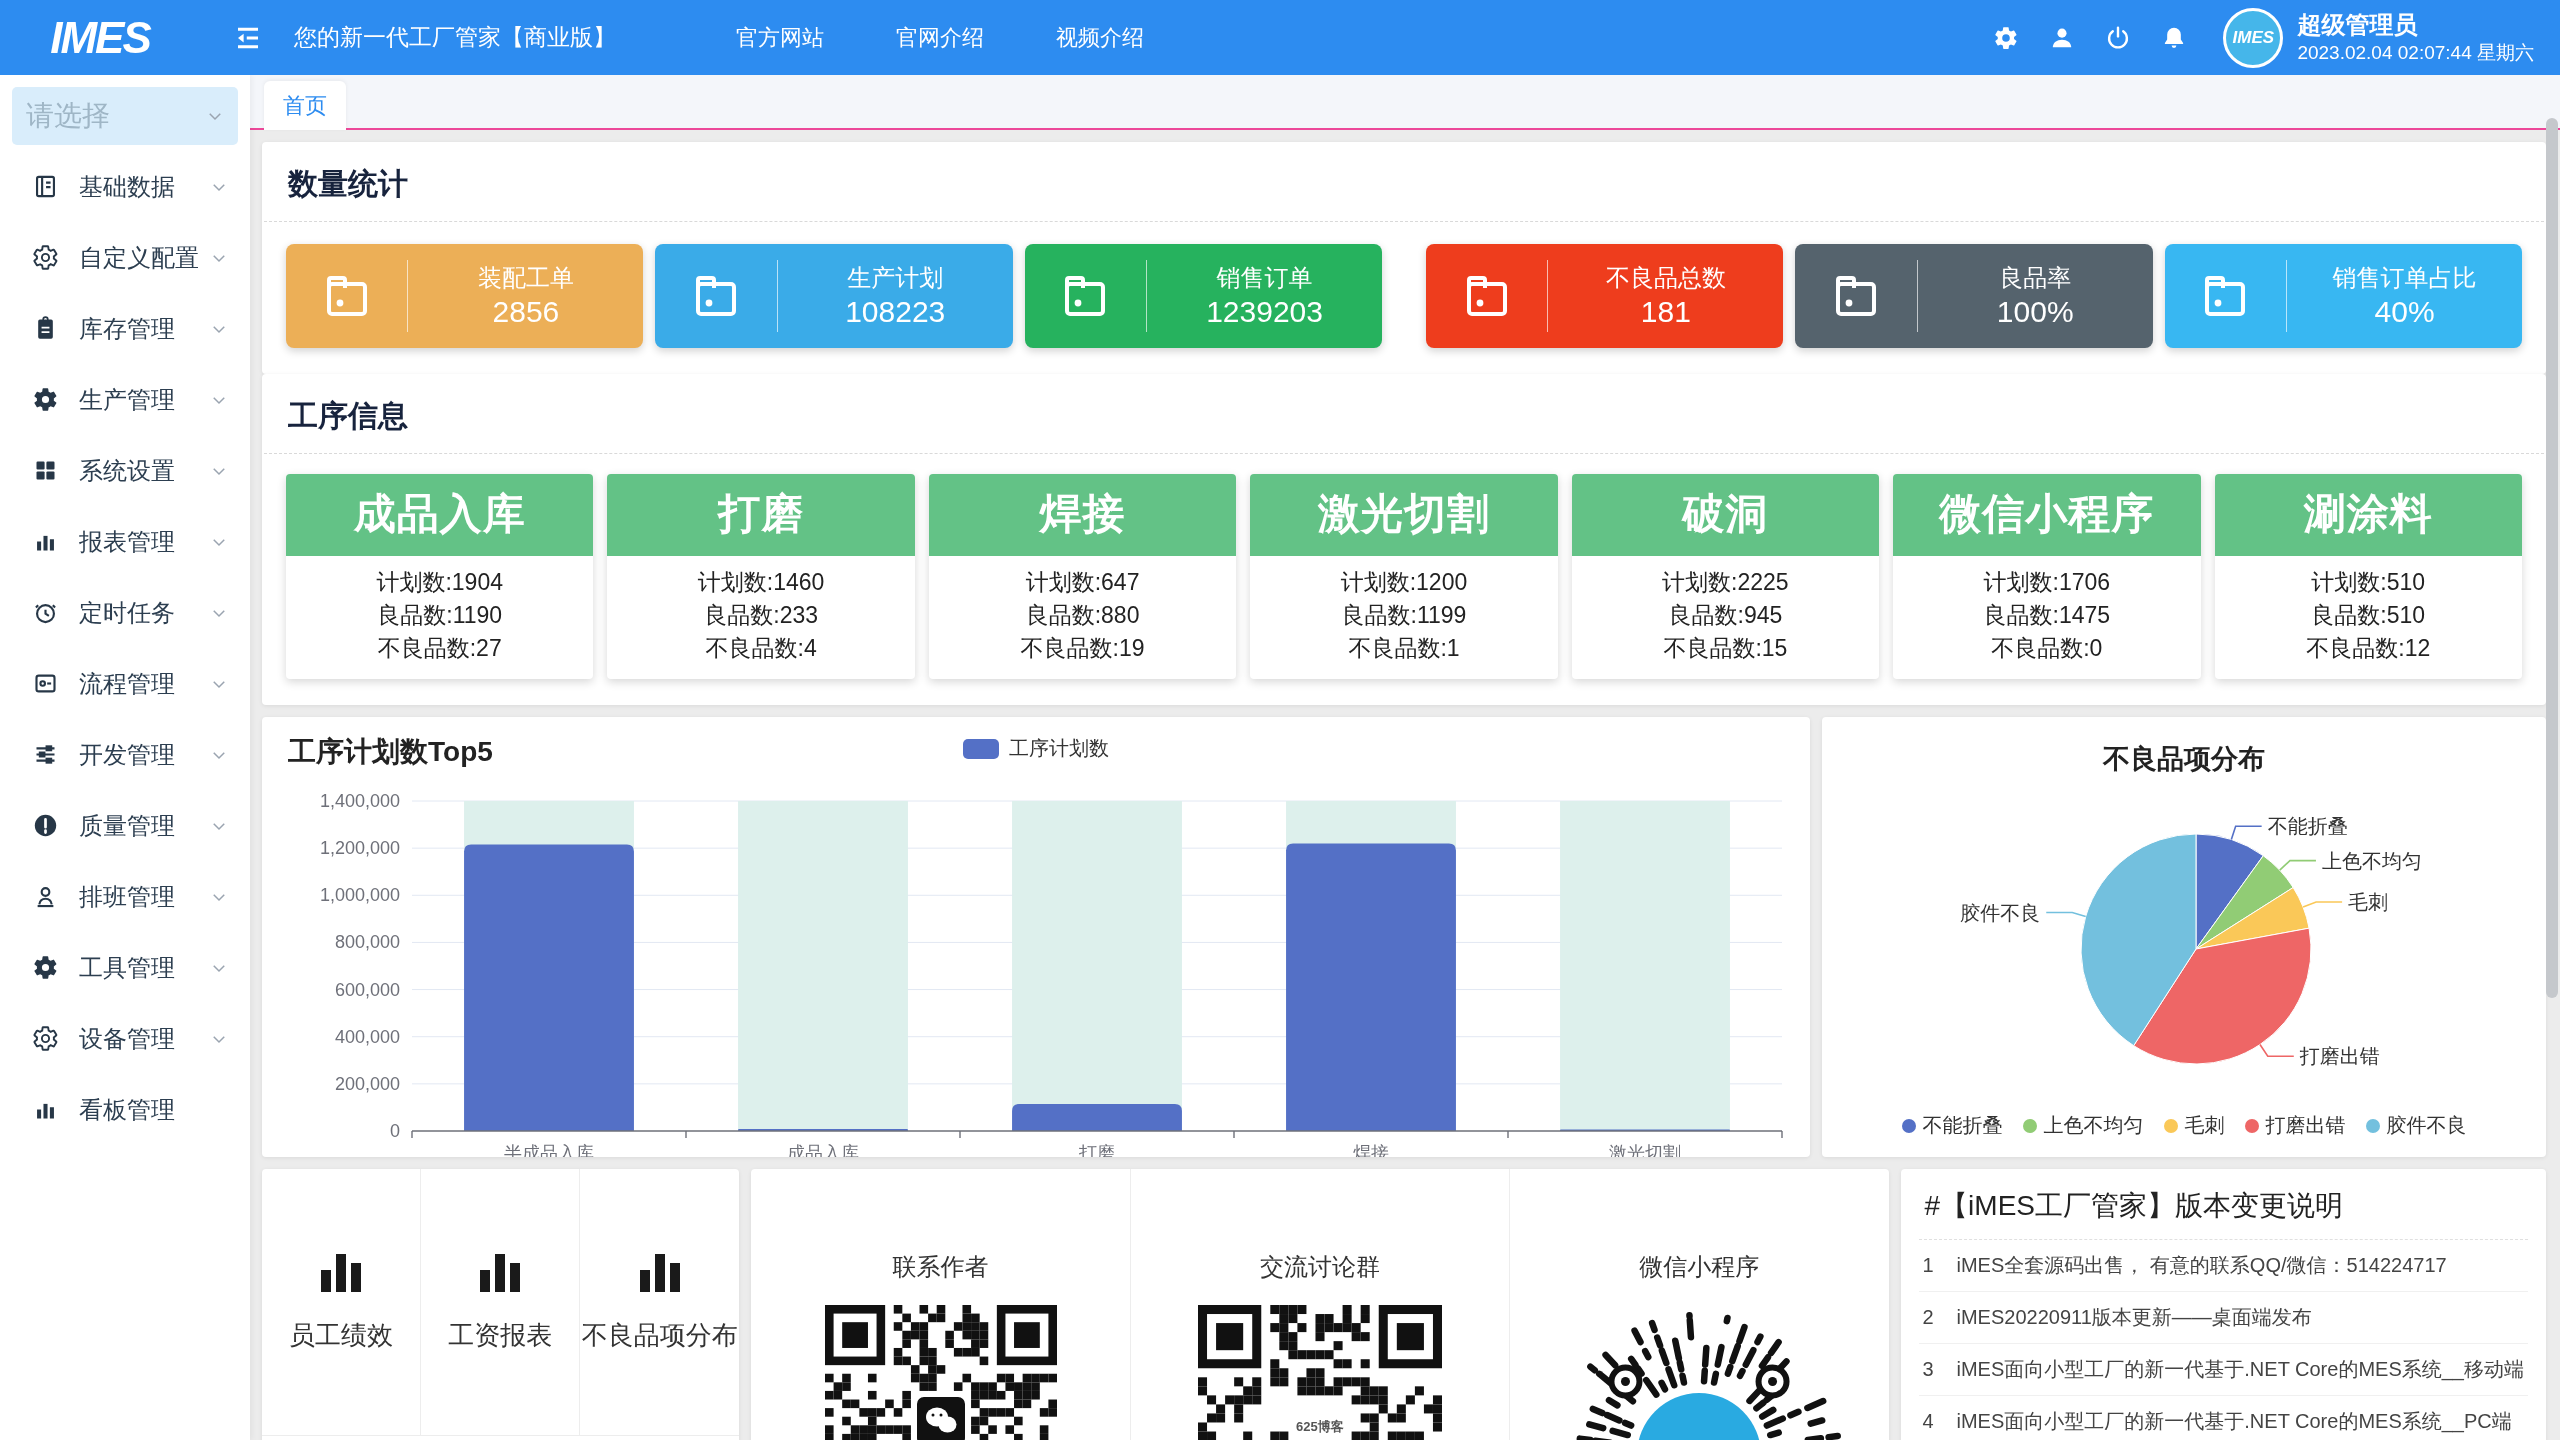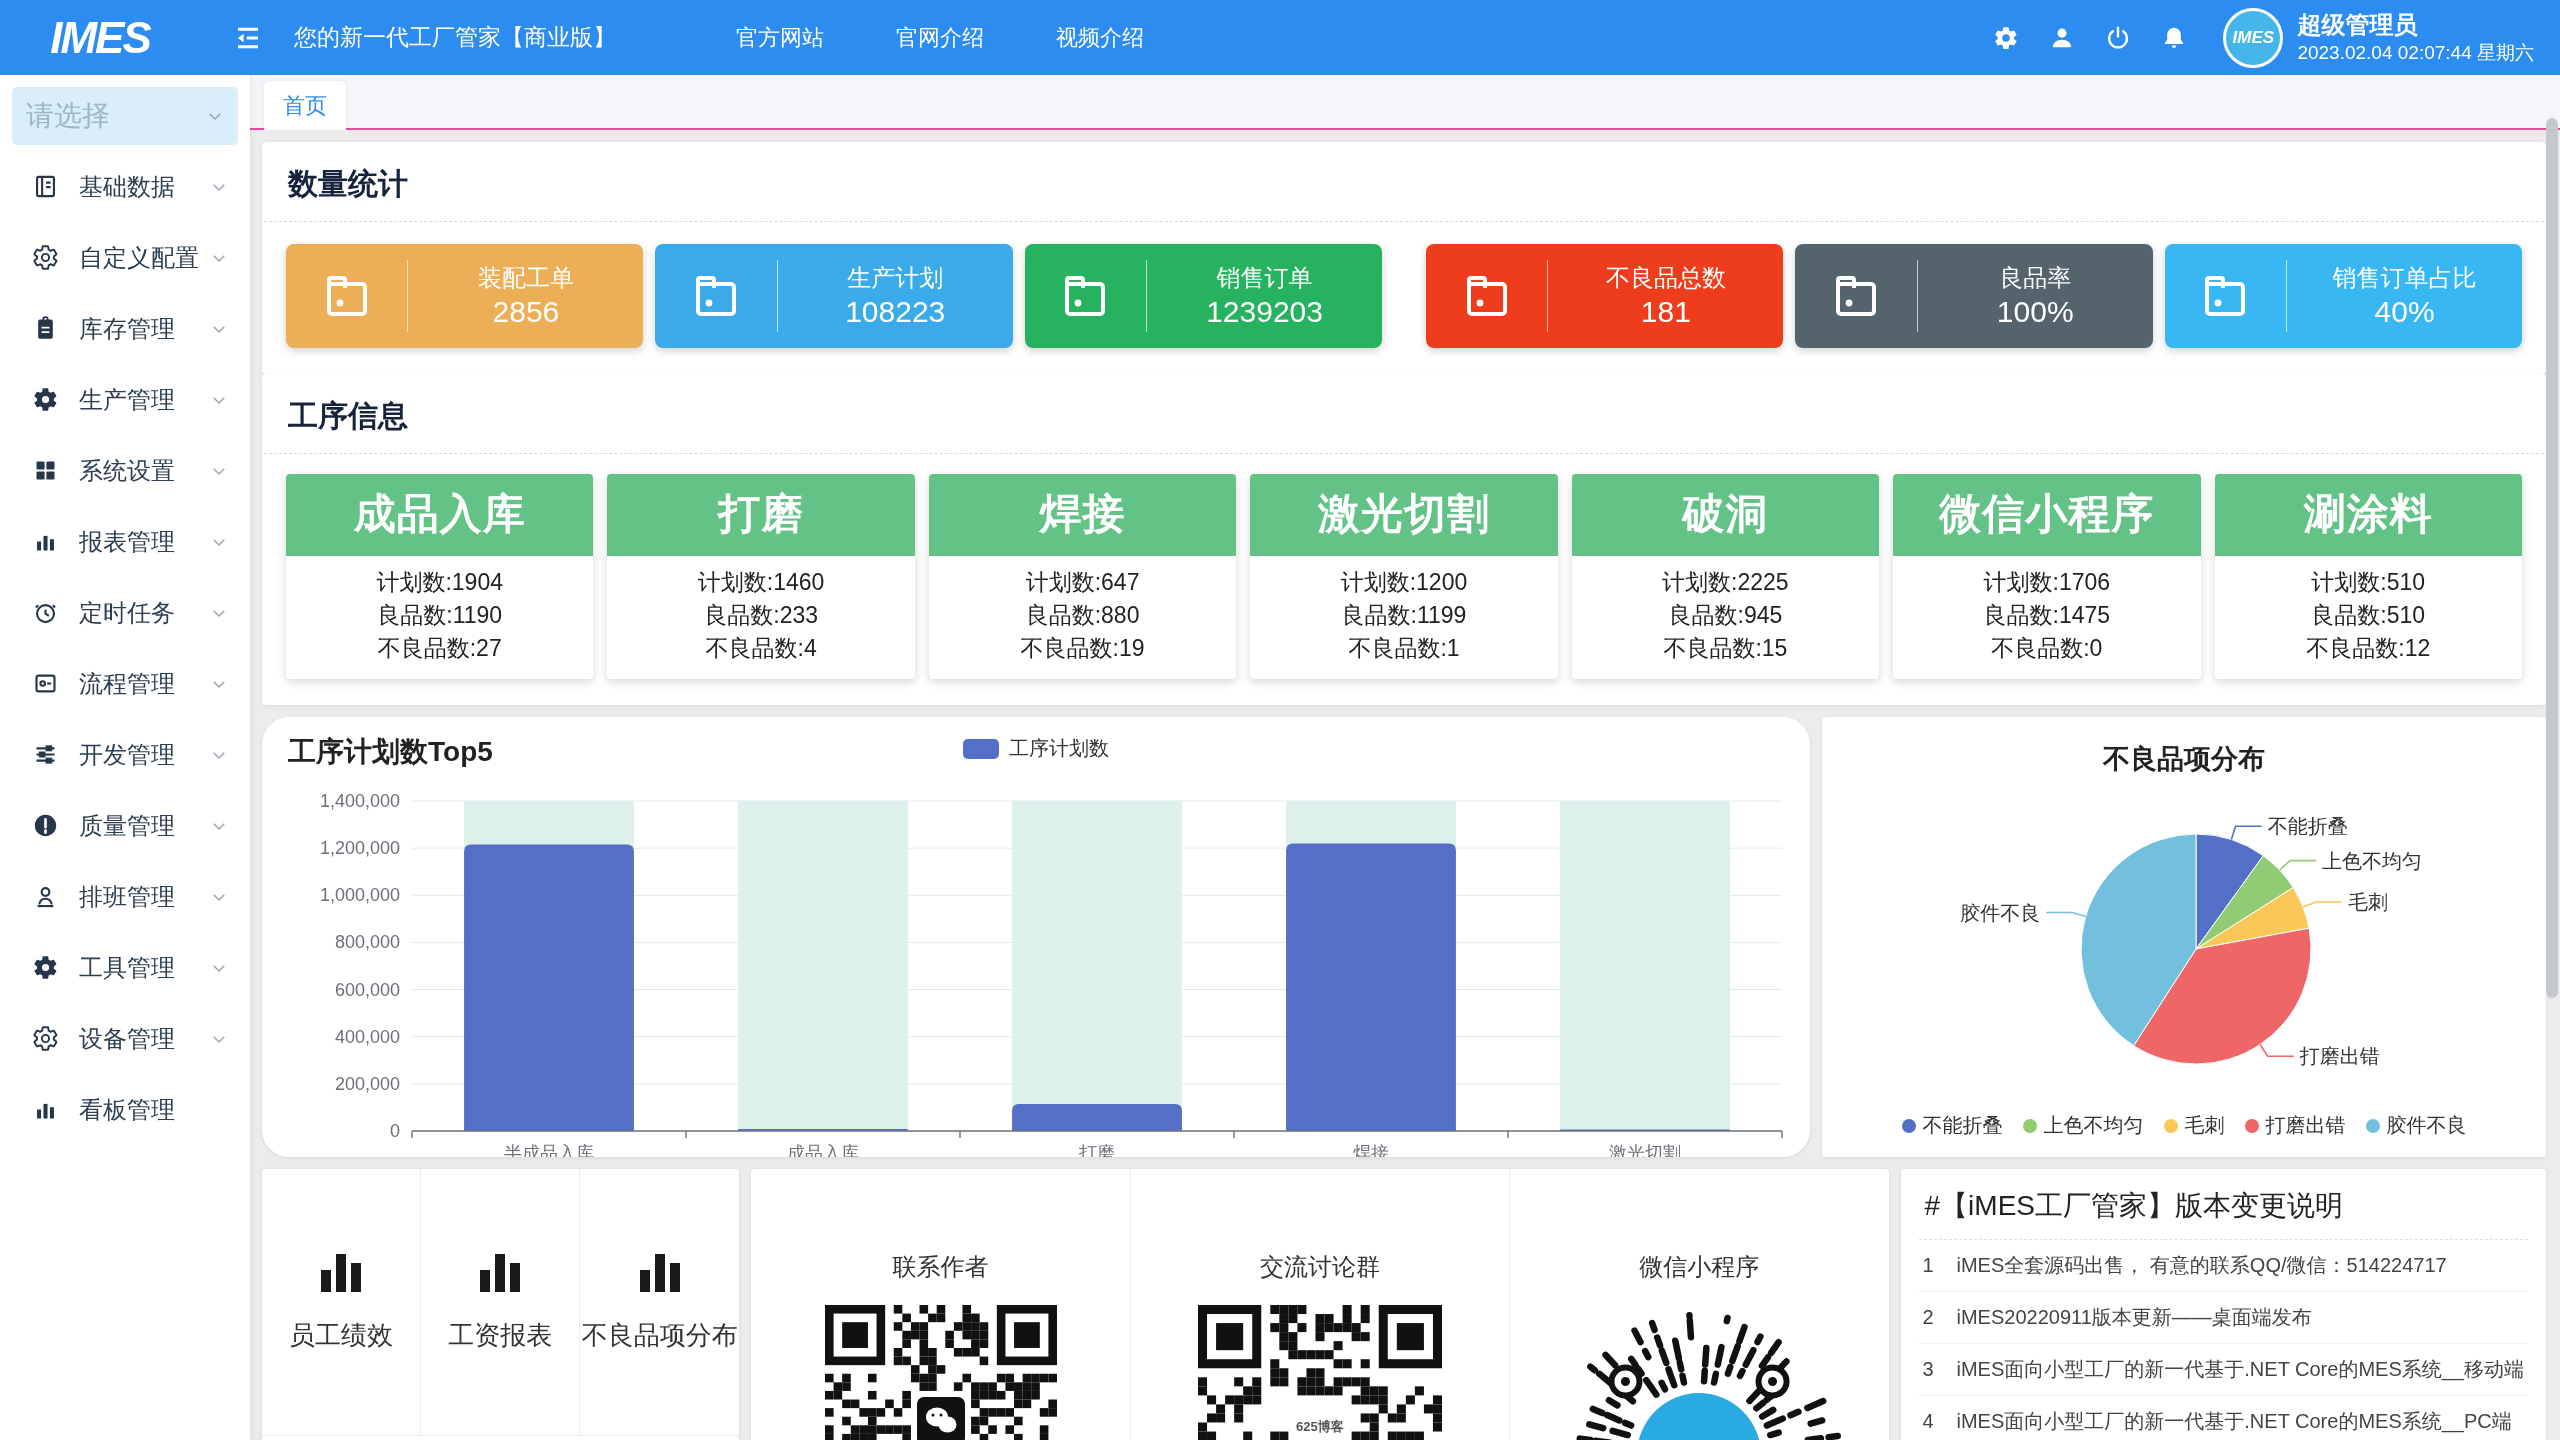--- a/index.html
+++ b/index.html
@@ -54,21 +54,21 @@
 
   
   .proc-cards { display:flex; gap:14px; padding:20px 24px 26px 24px; }
   .proc-card { flex:1; border-radius:4px; box-shadow:0 3px 10px rgba(0,0,0,.16); overflow:hidden; background:#fff; }
   .proc-head { background:#63c286; color:#fff; font-size:42px; font-weight:700; text-align:center; padding:12px 0 14px 0; letter-spacing:1px; }
   .proc-body { padding:10px 0 14px 0; text-align:center; }
   .proc-body div { font-size:23px; color:#222; line-height:33px; }
 
   
   .charts-row { display:flex; gap:12px; margin-top:12px; }
-  .bar-card { width:1777px; height:440px; position:relative;border-radius:27px; }
+  .bar-card { width:1777px; height:440px; position:relative; }
   .bar-title { position:absolute; left:26px; top:16px; font-size:28px; font-weight:700; color:#222; }
   .bar-legend { position:absolute; left:50%; top:18px; transform:translateX(-50%); display:flex; align-items:center; gap:10px; }
   .bar-legend .chip { width:36px; height:20px; border-radius:5px; }
   .bar-legend .ltext { font-size:20px; color:#333; }
   .pie-card { flex:1; height:440px; position:relative; }
   .pie-title { text-align:center; font-size:27px; font-weight:700; color:#222; padding-top:24px; }
   .pie-legend { position:absolute; left:0; right:0; bottom:18px; display:flex; justify-content:center; gap:20px; align-items:center; }
   .pie-legend .pl-item { display:flex; align-items:center; gap:7px; }
   .pie-legend .dot { width:14px; height:14px; border-radius:50%; }
   .pie-legend .pl-label { font-size:20px; color:#333; }

